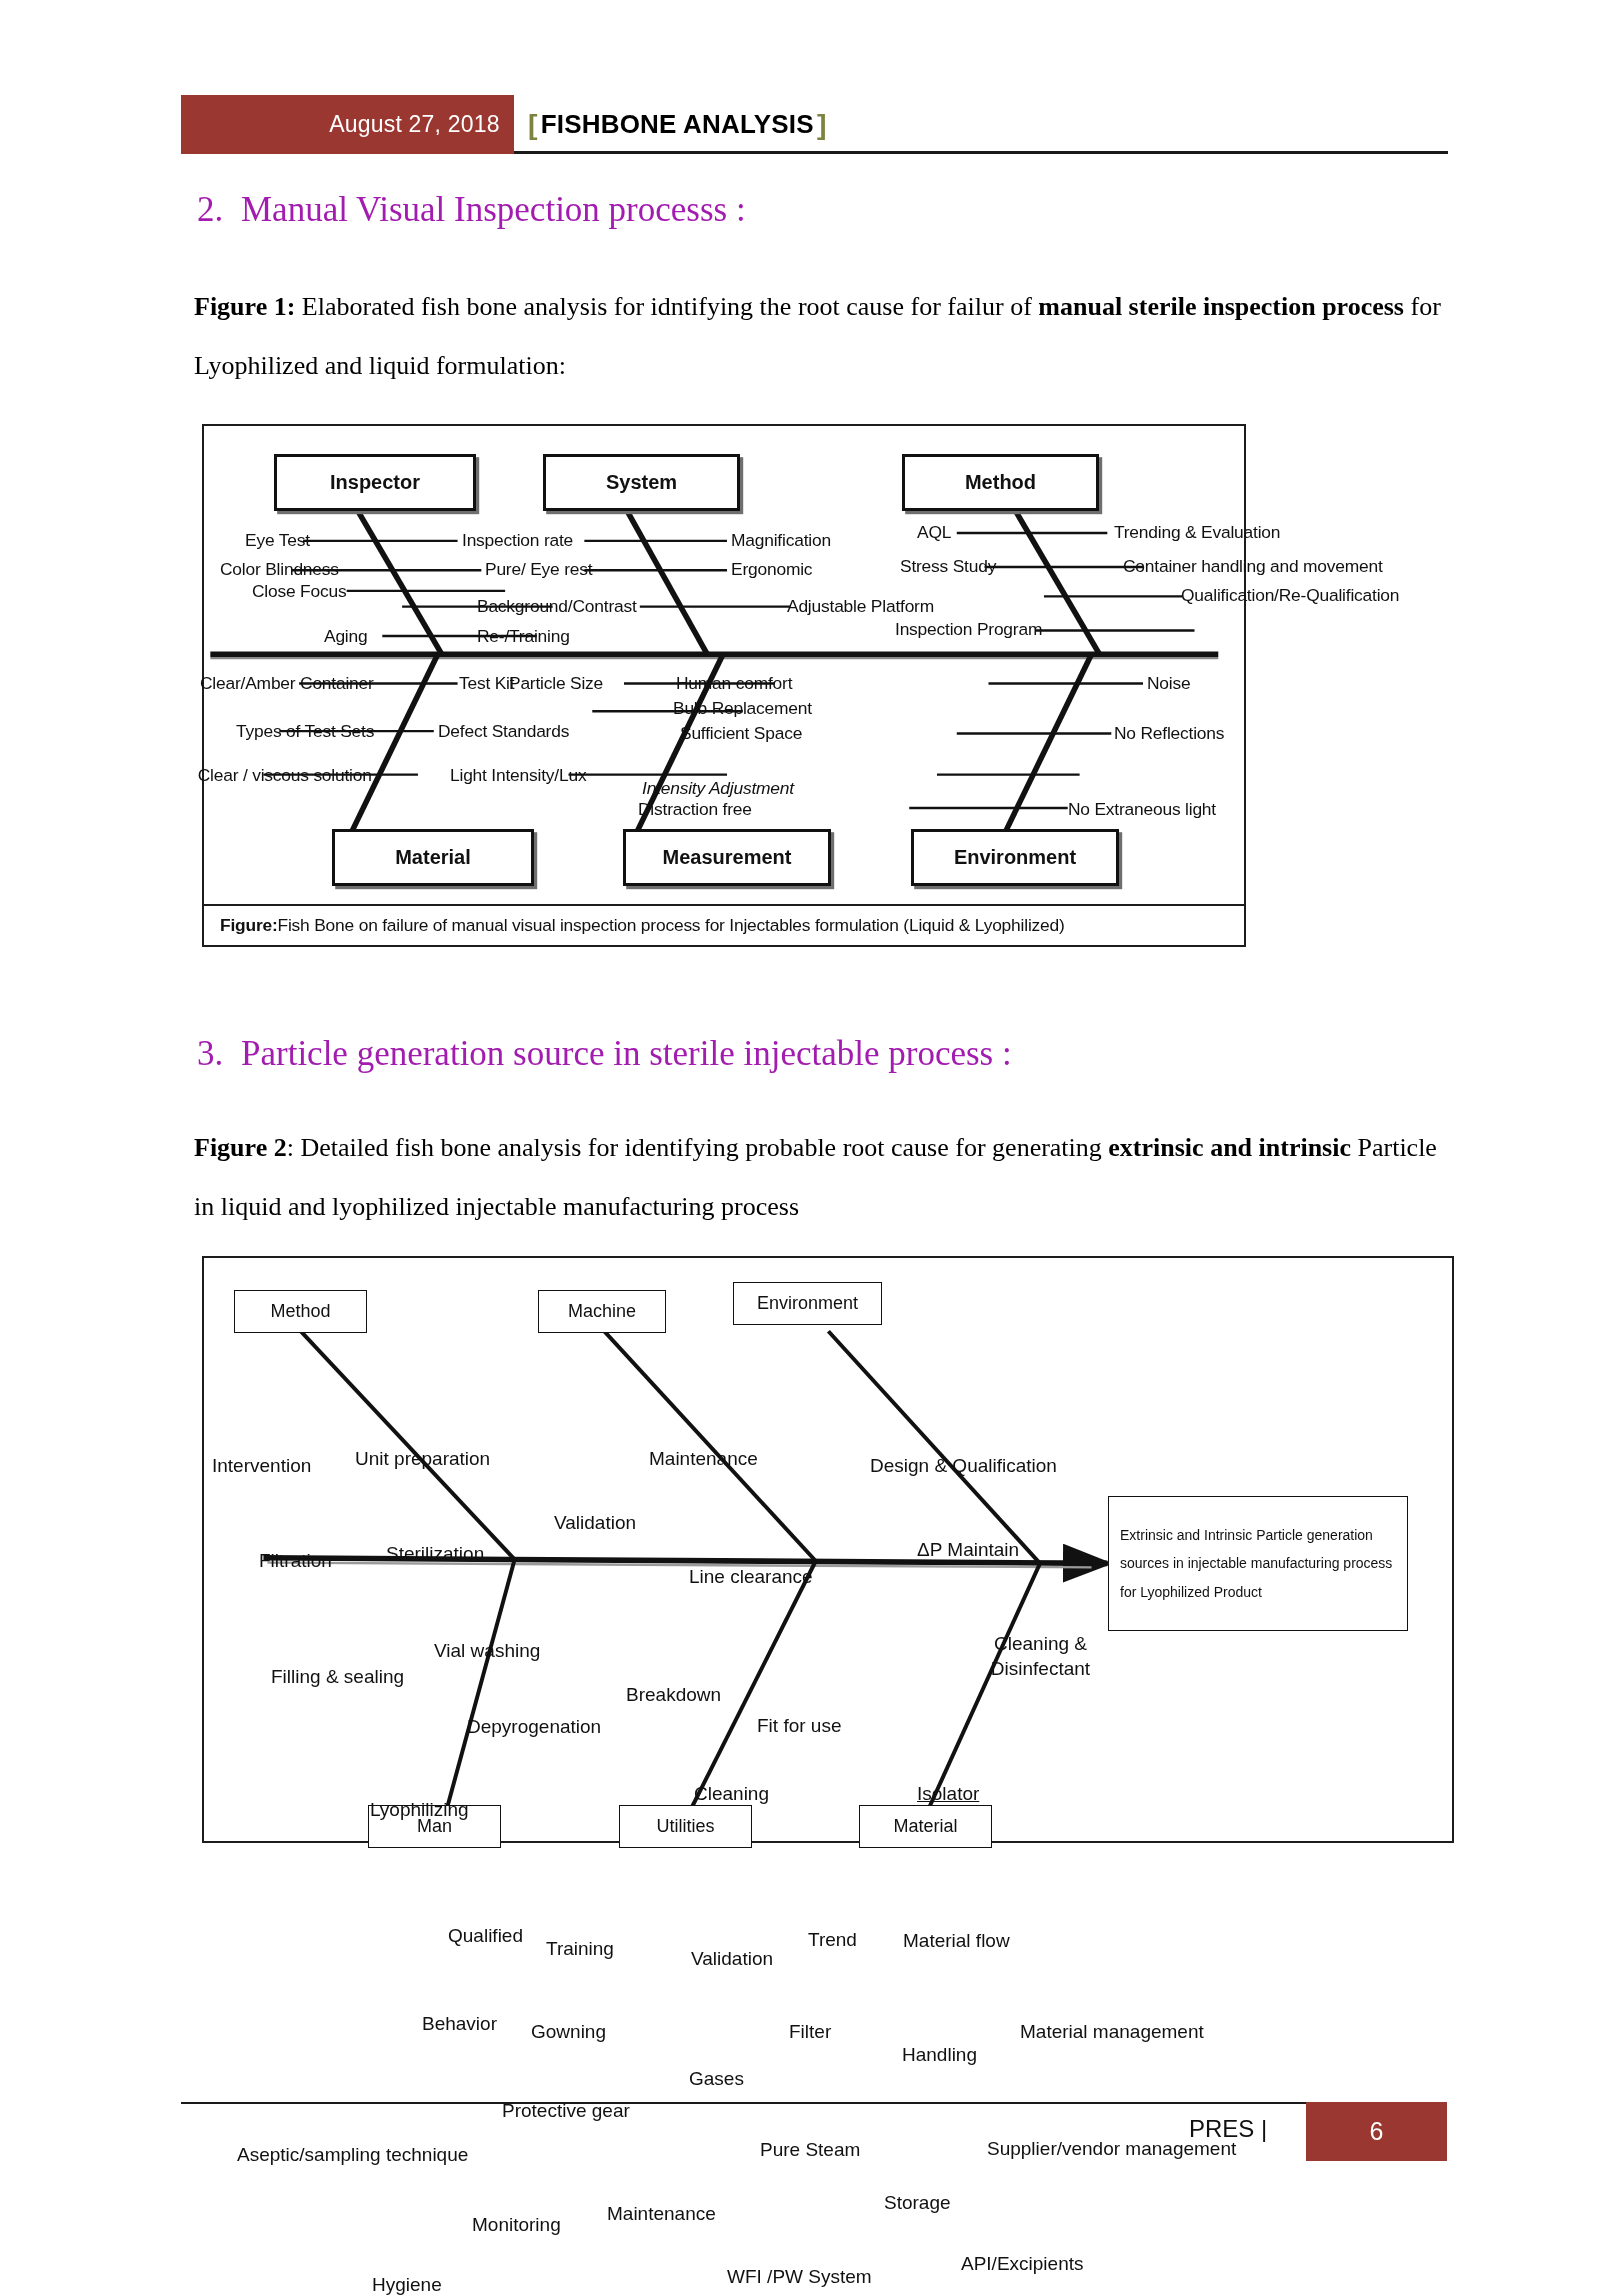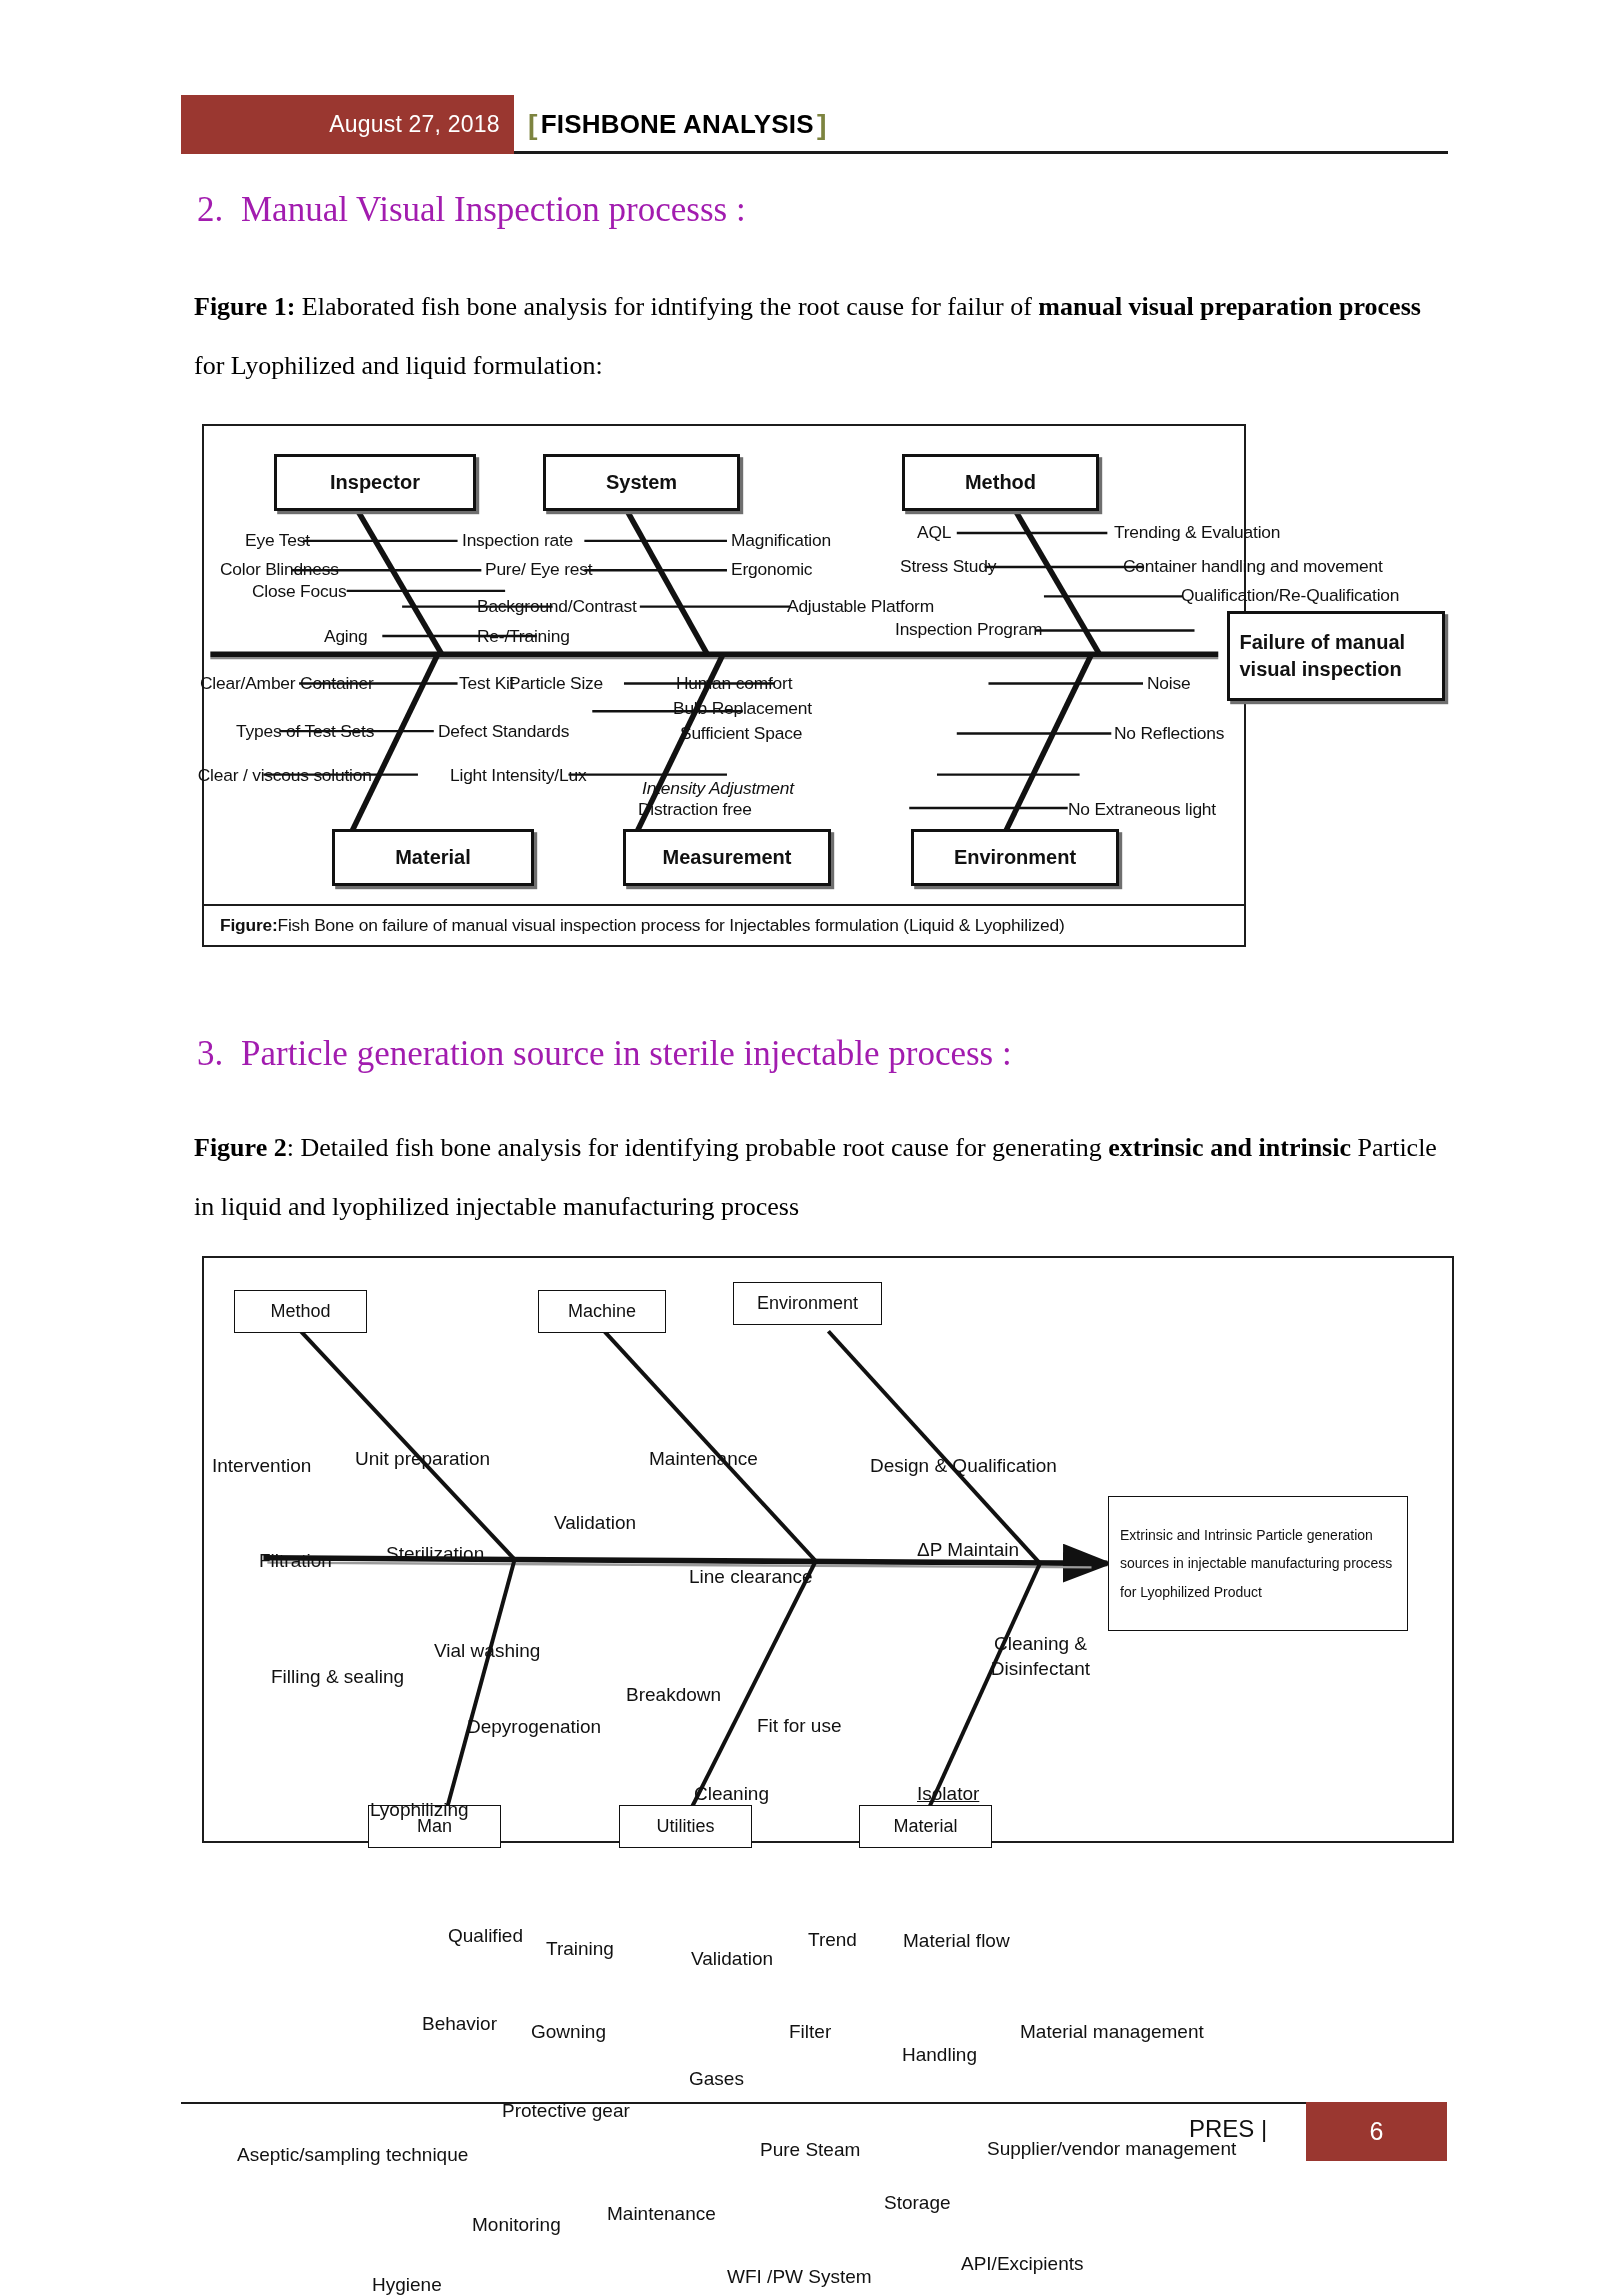--- a/index.html
+++ b/index.html
@@ -209,21 +209,21 @@
   <span id="header-title">FISHBONE ANALYSIS</span>
   <span class="brk">]</span>
 </div>
 <div id="header-rule"></div>
 
 <div class="sec-heading" style="left:197px; top:190px;">
   <span class="sec-num">2.</span><span>Manual Visual Inspection processs :</span>
 </div>
 
 <div class="para" style="left:194px; top:277px;">
-  <b>Figure 1:</b><span> Elaborated fish bone analysis for idntifying the root cause for failur of </span><b>manual visual preparation process</b><span> for Lyophilized and liquid formulation:</span>
+  <b>Figure 1:</b><span> Elaborated fish bone analysis for idntifying the root cause for failur of </span><b>manual sterile inspection process</b><span> for Lyophilized and liquid formulation:</span>
 </div>
 
 <div class="fig-frame" id="fig1" style="left:202px; top:424px; width:1044px; height:523px;">
 
   <svg class="fb-svg" width="1252" height="523" viewBox="0 0 1580 660">
 
     <line x1="8" y1="288" x2="1280" y2="288" stroke="#111" stroke-width="7"></line>
     <line x1="8" y1="293" x2="1280" y2="293" stroke="#888" stroke-width="3"></line>
 
     <line x1="190" y1="100" x2="300" y2="288" stroke="#111" stroke-width="7"></line>
@@ -280,23 +280,20 @@
   <div class="cat-box" style="left:128px; top:403px; width:202px; height:57px;">
       <span>Material</span>
     </div>
   <div class="cat-box" style="left:419px; top:403px; width:208px; height:57px;">
       <span>Measurement</span>
     </div>
   <div class="cat-box" style="left:707px; top:403px; width:208px; height:57px;">
       <span>Environment</span>
     </div>
 
-  <div class="effect-box" style="left:1023px; top:185px; width:218px; height:90px;">
-      <span>Failure of manual visual inspection</span>
-    </div>
 
   <div class="cause" style="left:41px; top:104px;">Eye Test</div>
   <div class="cause" style="left:258px; top:104px;">Inspection rate</div>
   <div class="cause" style="left:16px; top:133px;">Color Blindness</div>
   <div class="cause" style="left:281px; top:133px;">Pure/ Eye rest</div>
   <div class="cause" style="left:48px; top:155px;">Close Focus</div>
   <div class="cause" style="left:273px; top:170px;">Background/Contrast</div>
   <div class="cause" style="left:120px; top:200px;">Aging</div>
   <div class="cause" style="left:273px; top:200px;">Re-/Training</div>
 

